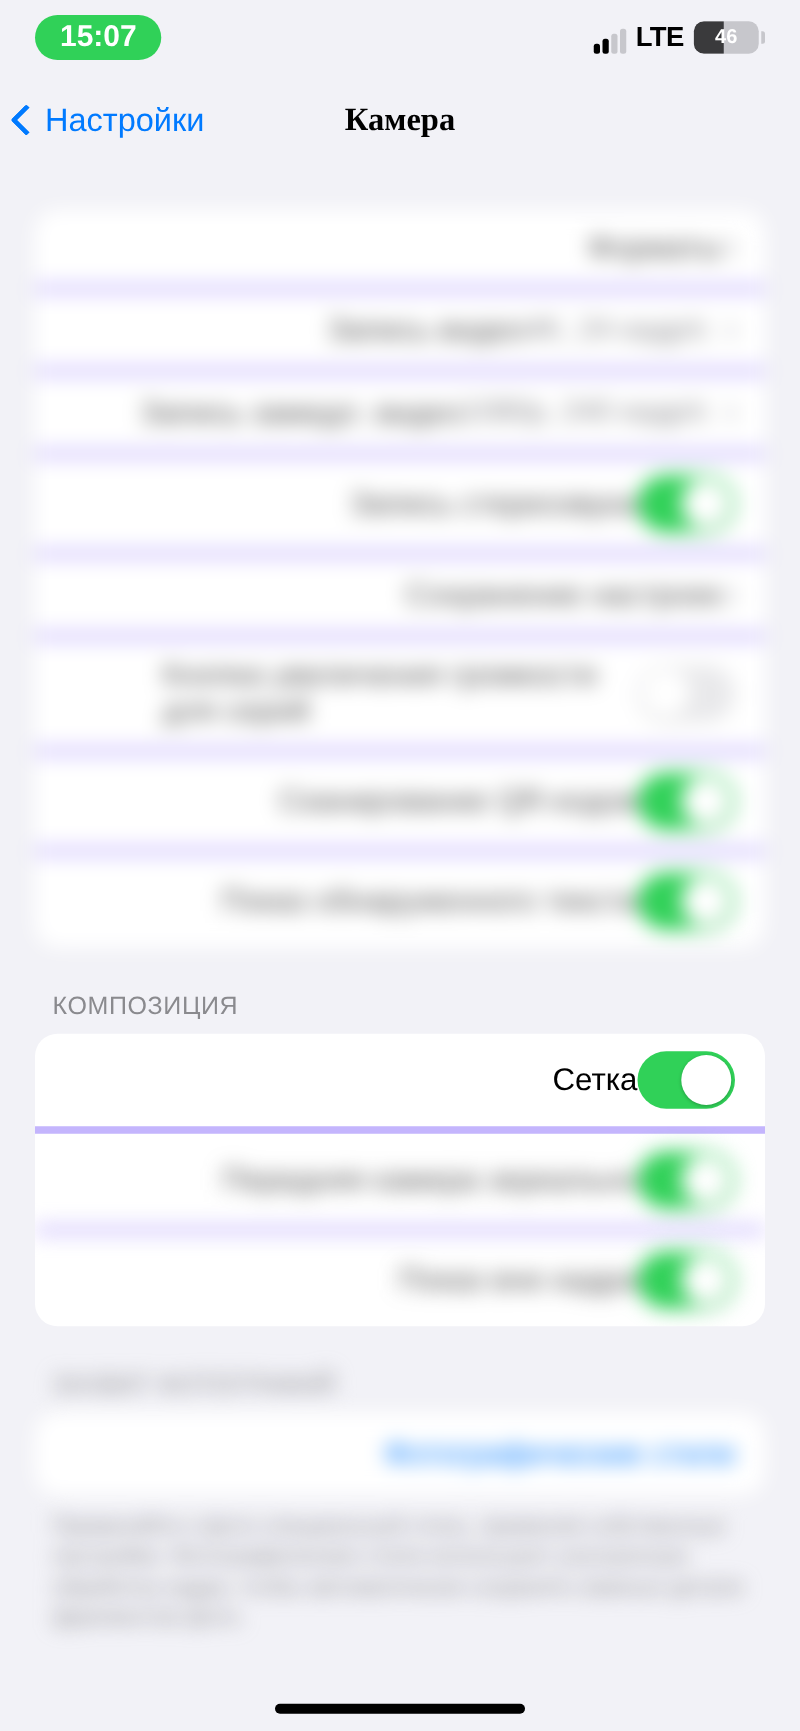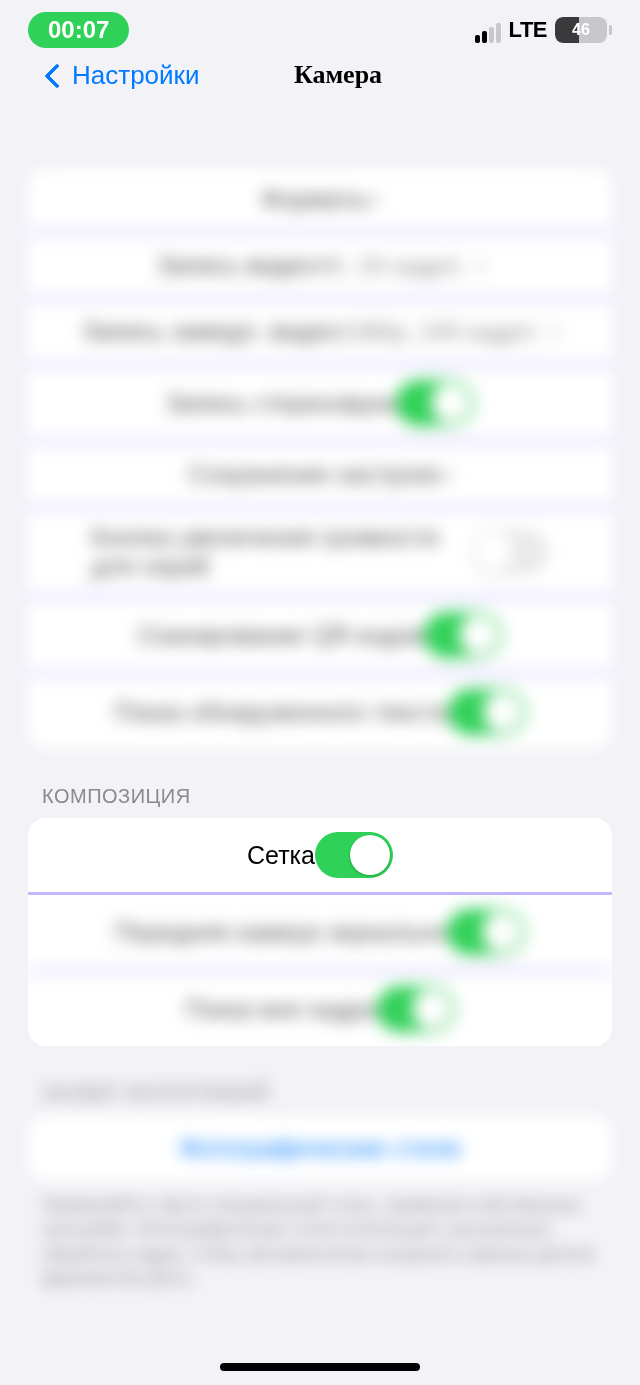--- a/index.html
+++ b/index.html
@@ -83,24 +83,23 @@
     height: 10px;
     background: #c7c7cc;
     border-radius: 0 2px 2px 0;
     margin-left: 2px;
   }
 
   
   .nav {
     height: 72px;
     display: flex;
-    align-items: flex-start;
+    align-items: center;
     position: relative;
     padding: 0 12px;
-    margin-left: 36px;
   }
   .back {
     display: flex;
     align-items: center;
     color: #007aff;
     font-size: 26px;
   }
   .chevron-left {
     width: 18px;
     height: 18px;
@@ -128,24 +127,24 @@
   }
   .section-header {
     font-size: 20px;
     color: #8a8a8e;
     letter-spacing: 0.5px;
     margin: 36px 42px 10px;
   }
   .row {
     display: flex;
     align-items: center;
-    justify-content: center;
+    justify-content: flex-end;
     min-height: 66px;
     padding: 14px 24px;
-    border-bottom: 3px solid #c4b5fd;
+    border-bottom: 6px solid #c4b5fd;
   }
   .row:last-child { border-bottom: none; }
   .row-label {
     font-size: 25px;
     color: #000;
   }
   .row-value {
     font-size: 24px;
     color: #8a8a8e;
     display: flex;
@@ -206,21 +205,21 @@
     width: 200px;
     height: 8px;
     background: #000;
     border-radius: 4px;
   }
 </style>
 </head>
 <body>
 
 <div class="status-bar">
-  <div class="time-pill">00:07</div>
+  <div class="time-pill">15:07</div>
   <div class="status-right">
     <div class="signal">
       <span style="height:8px"></span>
       <span style="height:12px"></span>
       <span style="height:16px" class="dim"></span>
       <span style="height:20px" class="dim"></span>
     </div>
     <div class="lte">LTE</div>
     <div class="battery">
       <div class="battery-body">

